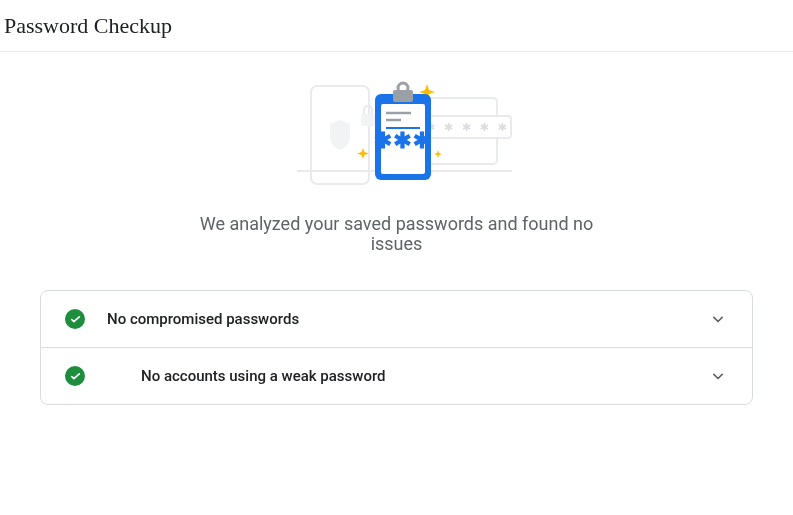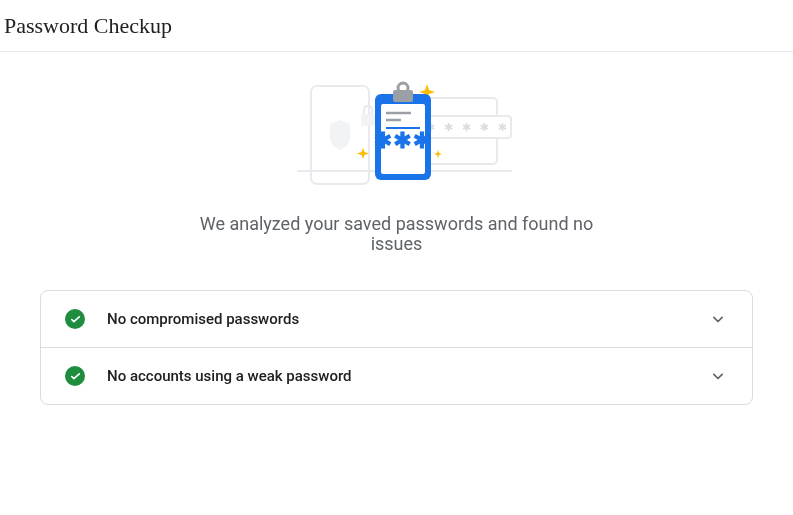--- a/index.html
+++ b/index.html
@@ -49,20 +49,21 @@
     }
     .result-item {
       display: flex;
       align-items: center;
       padding: 18px 24px;
       border-bottom: 1px solid #dadce0;
       cursor: pointer;
     }
     .result-item:last-child {
       border-bottom: none;
+      gap: 34px;
     }
     .check-icon {
       width: 20px;
       height: 20px;
       border-radius: 50%;
       background: #1e8e3e;
       display: flex;
       align-items: center;
       justify-content: center;
       margin-right: 22px;

